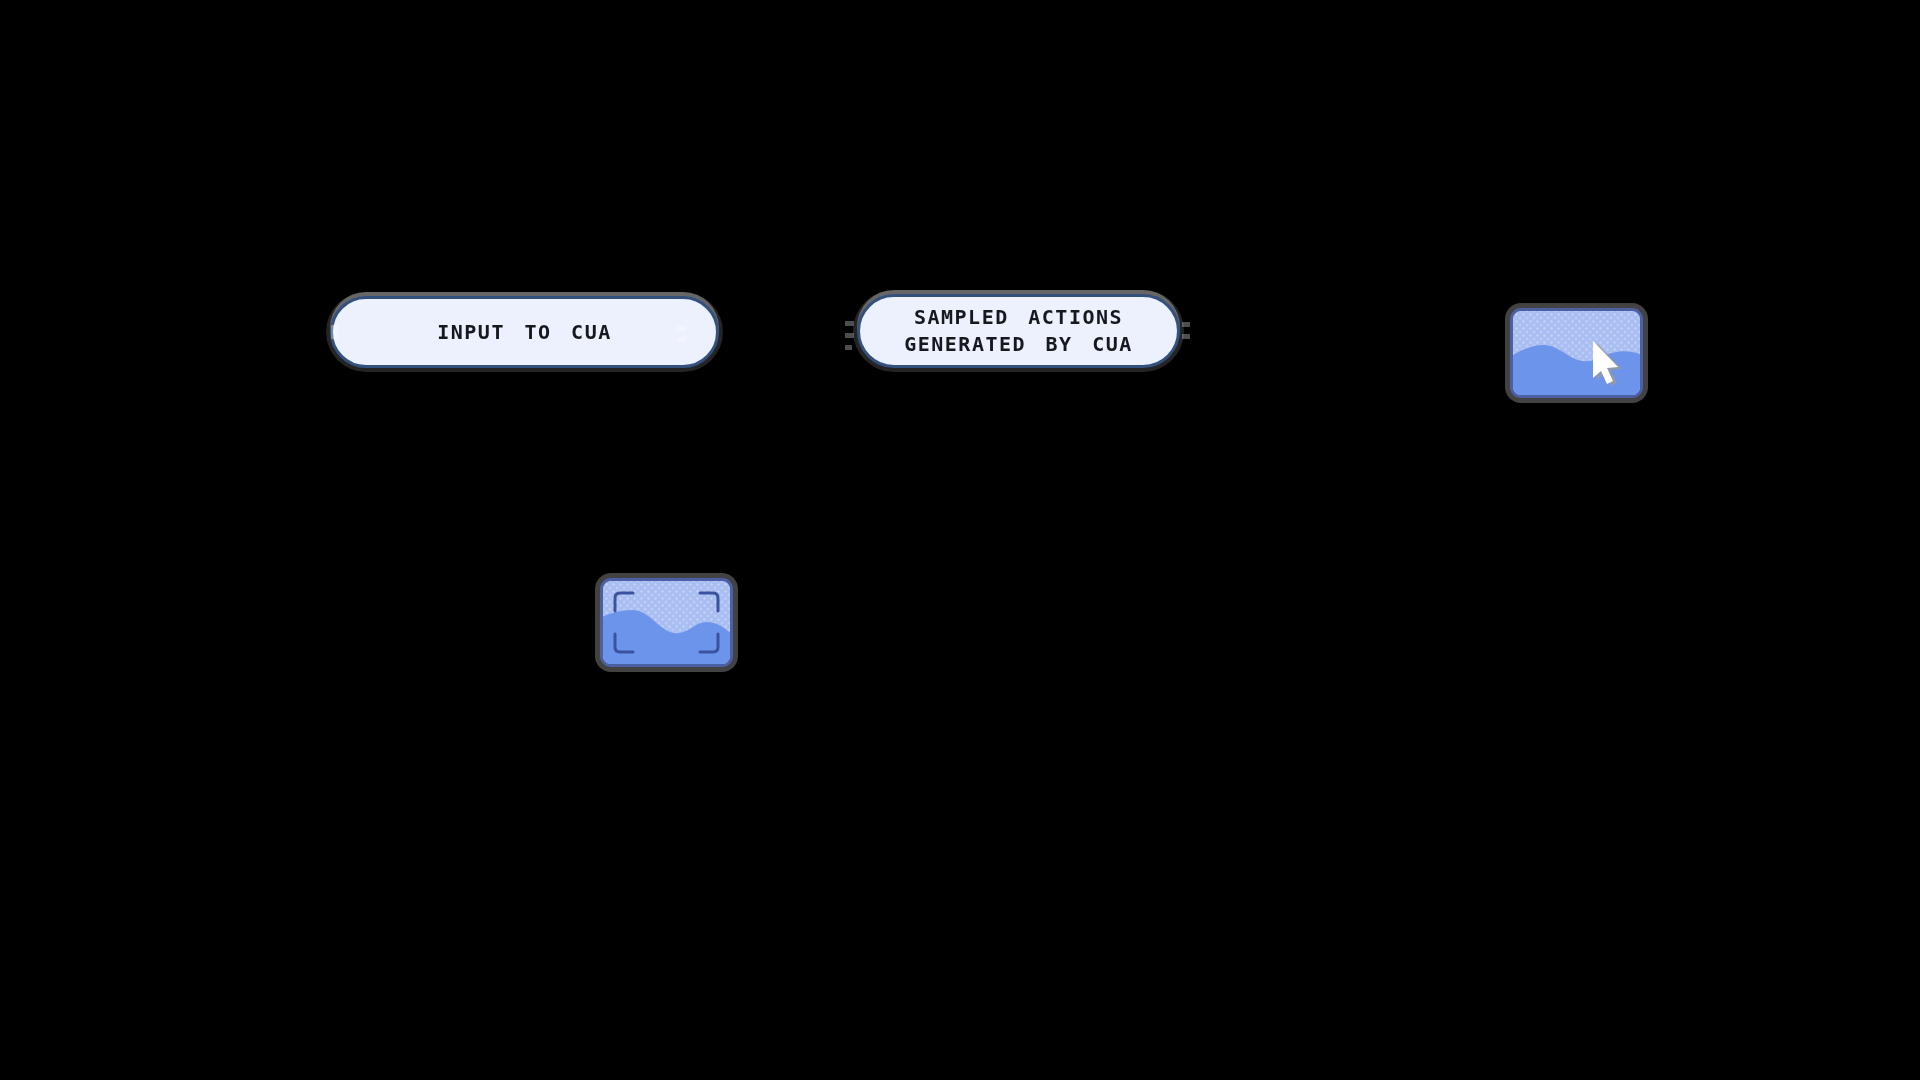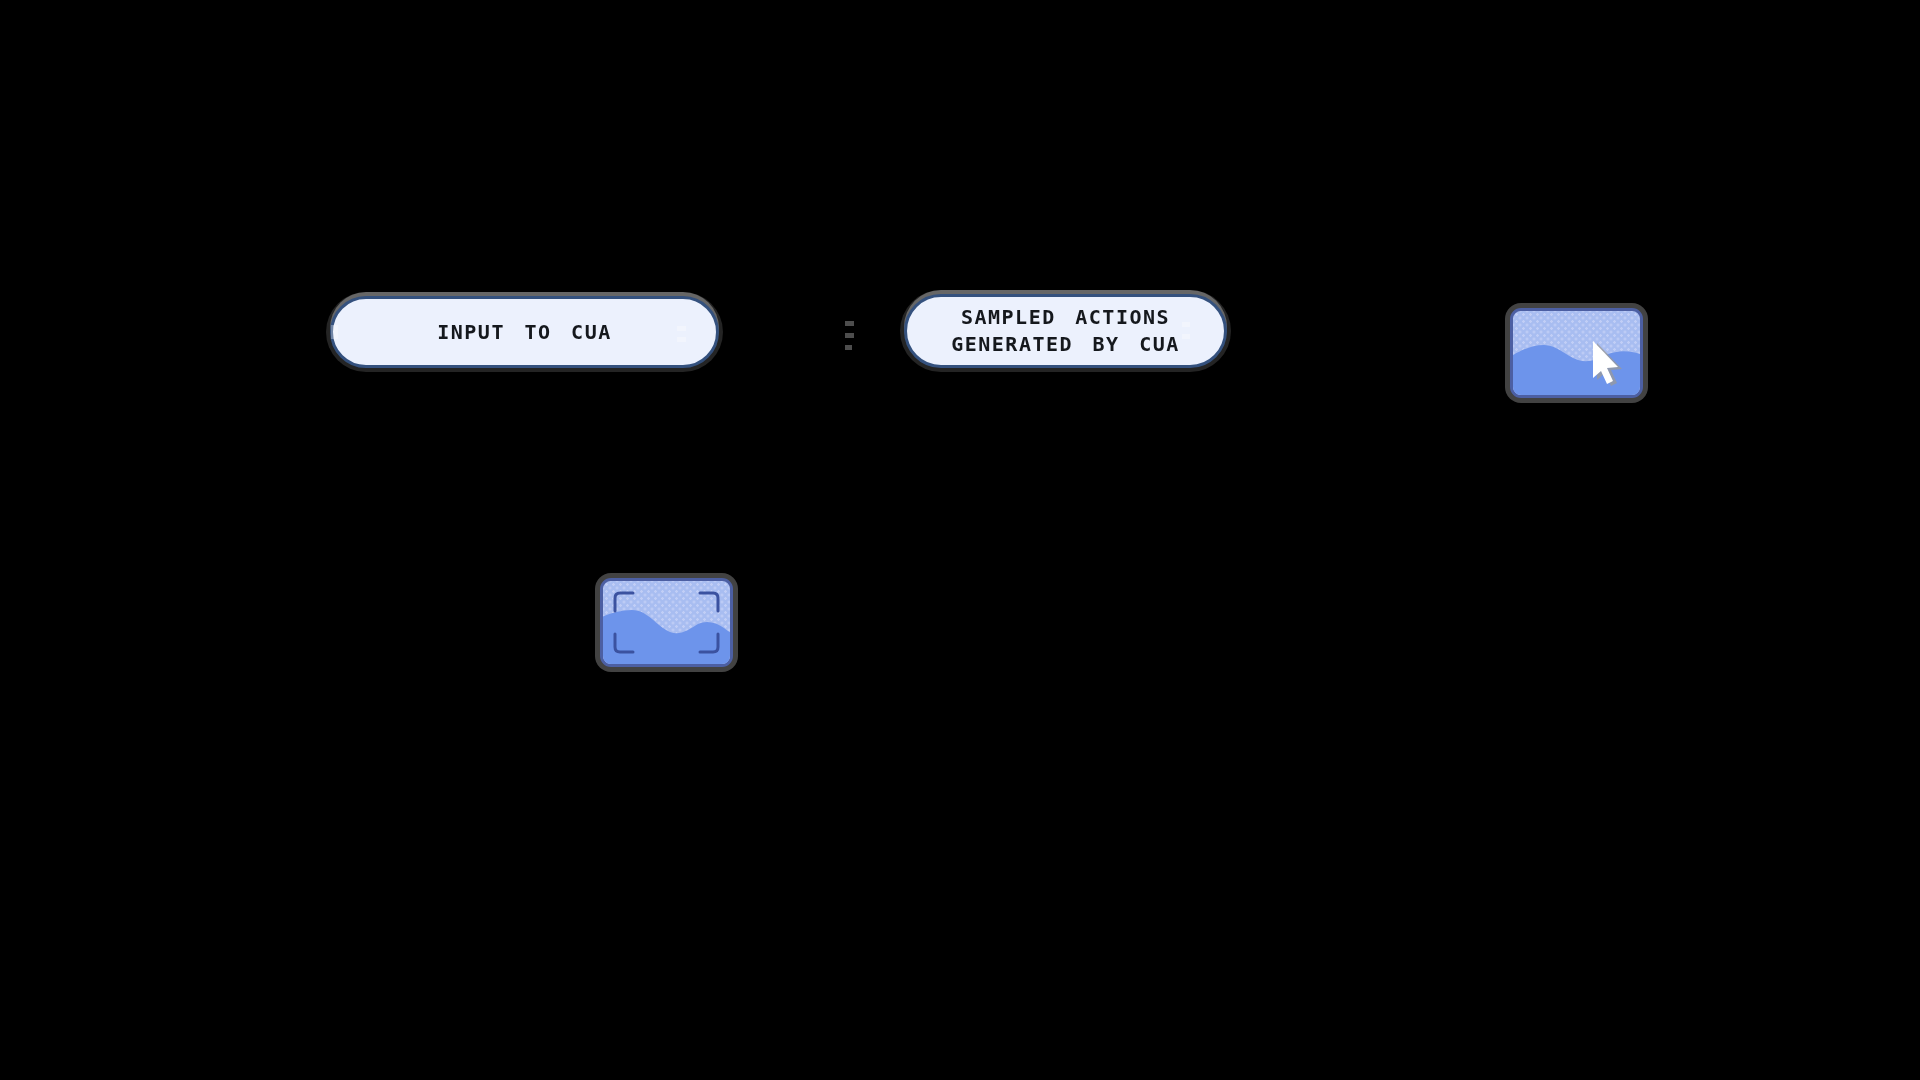--- a/index.html
+++ b/index.html
@@ -34,21 +34,21 @@
   .pill .label-line {
     color: var(--pill-text, #15181d);
     font-size: 20px;
     font-weight: 600;
     letter-spacing: 1.5px;
     word-spacing: 6px;
     line-height: 27px;
     white-space: nowrap;
   }
   #pill-input  { left: 330px; top: 296px; width: 389px; height: 72px; }
-  #pill-actions{ left: 904px; top: 294px; width: 323px; height: 74px; }
+  #pill-actions{ left: 857px; top: 294px; width: 323px; height: 74px; }
 
   
   .shot-icon {
     position: absolute;
     box-sizing: border-box;
     border: 3px solid var(--icon-border, #4c5fa3);
     border-radius: 11px;
     background-color: var(--icon-fill, #a8bdf1);
     background-image:
       radial-gradient(var(--icon-dot, #c1cef6) 1.3px, transparent 1.45px),

